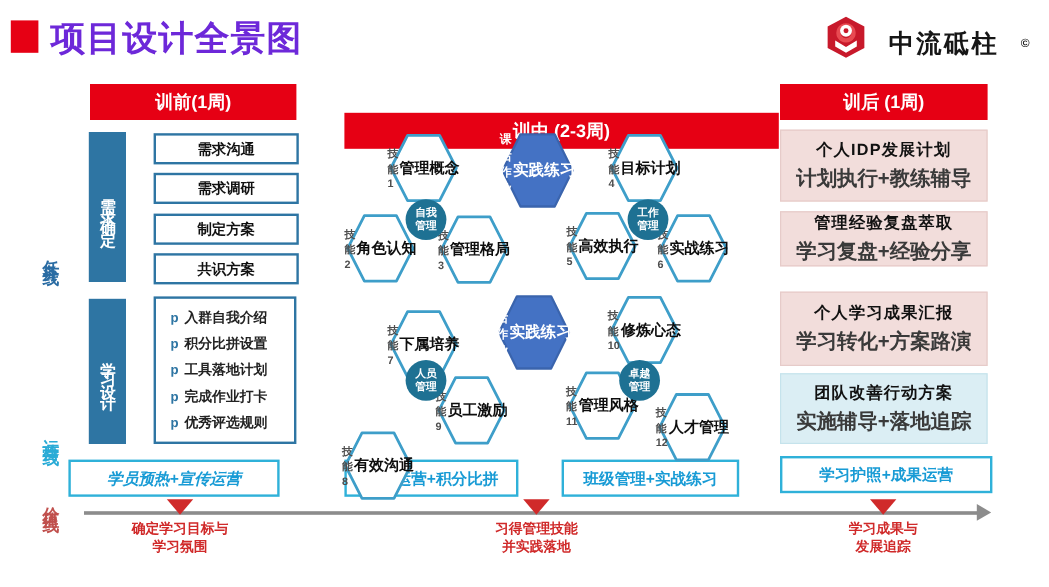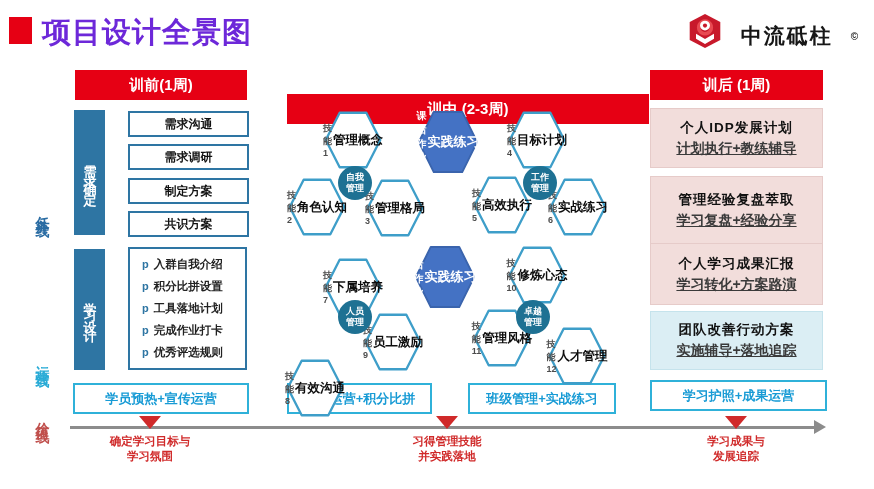--- a/index.html
+++ b/index.html
@@ -51,21 +51,21 @@
   .hex-hw .hex-name{color:#fff;font-size:13px;}
   .mgmt-circle{position:absolute;width:34px;height:34px;border-radius:50%;background:#1e7193;color:#fff;
                font-size:9px;font-weight:bold;line-height:1.2;display:flex;flex-direction:column;
                align-items:center;justify-content:center;z-index:4;}
   
   .card{position:absolute;left:650px;width:173px;box-sizing:border-box;display:flex;flex-direction:column;
         align-items:center;justify-content:center;gap:3px;text-align:center;}
   .card-pink{background:#f2dddb;border:1px solid #e6cbc9;}
   .card-cyan{background:#dbeef4;border:1px solid #c5e3ec;}
   .card-title{font-size:13.5px;font-weight:bold;color:#111;letter-spacing:1px;}
-  .card-sub{font-size:14px;color:#3a3a3a;font-weight:bold;text-decoration:underline;}
+  .card-sub{font-size:17px;color:#3a3a3a;font-weight:bold;}
   
   .tl-line{position:absolute;left:70px;top:426px;width:746px;height:3px;background:#8c8c8c;}
   .tl-head{position:absolute;left:814px;top:420px;width:0;height:0;
            border-left:12px solid #8c8c8c;border-top:7px solid transparent;border-bottom:7px solid transparent;}
   .tl-marker{position:absolute;top:416px;width:0;height:0;transform:translateX(-50%);
              border-left:11px solid transparent;border-right:11px solid transparent;border-top:13px solid #d02a2a;}
   .milestone{position:absolute;top:434px;transform:translateX(-50%);text-align:center;color:#d02a2a;
              font-weight:bold;font-size:11.5px;line-height:1.32;white-space:nowrap;}
 </style>
 </head>
@@ -118,21 +118,21 @@
     <div class="list-item">
       <span class="bullet">p</span>
       <span>完成作业打卡</span>
     </div>
     <div class="list-item">
       <span class="bullet">p</span>
       <span>优秀评选规则</span>
     </div>
   </div>
 
-  <div class="op-box" style="left:73px;top:383px;width:172px;">学员预热+宣传运营</div>
+  <div class="op-box" style="left:57px;top:383px;width:172px;font-style:italic;">学员预热+宣传运营</div>
 
   <div class="hex" style="left:324px;top:111px;">
     <svg viewBox="0 0 100 100" preserveAspectRatio="none">
         <polygon points="27,3 73,3 97,50 73,97 27,97 3,50" fill="#ffffff" stroke="#3e9ec9" stroke-width="4" stroke-linejoin="round"></polygon>
       </svg>
     <div class="hex-label">
         <div class="hex-tag">技能1</div>
         <div class="hex-name">管理概念</div>
       </div>
   </div>
@@ -272,21 +272,21 @@
     <span>管理</span>
   </div>
 
   <div class="op-box" style="left:287px;top:383px;width:141px;">社群运营+积分比拼</div>
   <div class="op-box" style="left:468px;top:383px;width:144px;">班级管理+实战练习</div>
 
   <div class="card card-pink" style="top:108px;height:60px;">
     <div class="card-title">个人IDP发展计划</div>
     <div class="card-sub">计划执行+教练辅导</div>
   </div>
-  <div class="card card-pink" style="top:176px;height:68px;">
+  <div class="card card-pink" style="top:176px;height:46px;">
     <div class="card-title">管理经验复盘萃取</div>
     <div class="card-sub">学习复盘+经验分享</div>
   </div>
   <div class="card card-pink" style="top:243px;height:62px;">
     <div class="card-title">个人学习成果汇报</div>
     <div class="card-sub">学习转化+方案路演</div>
   </div>
   <div class="card card-cyan" style="top:311px;height:59px;">
     <div class="card-title">团队改善行动方案</div>
     <div class="card-sub">实施辅导+落地追踪</div>

